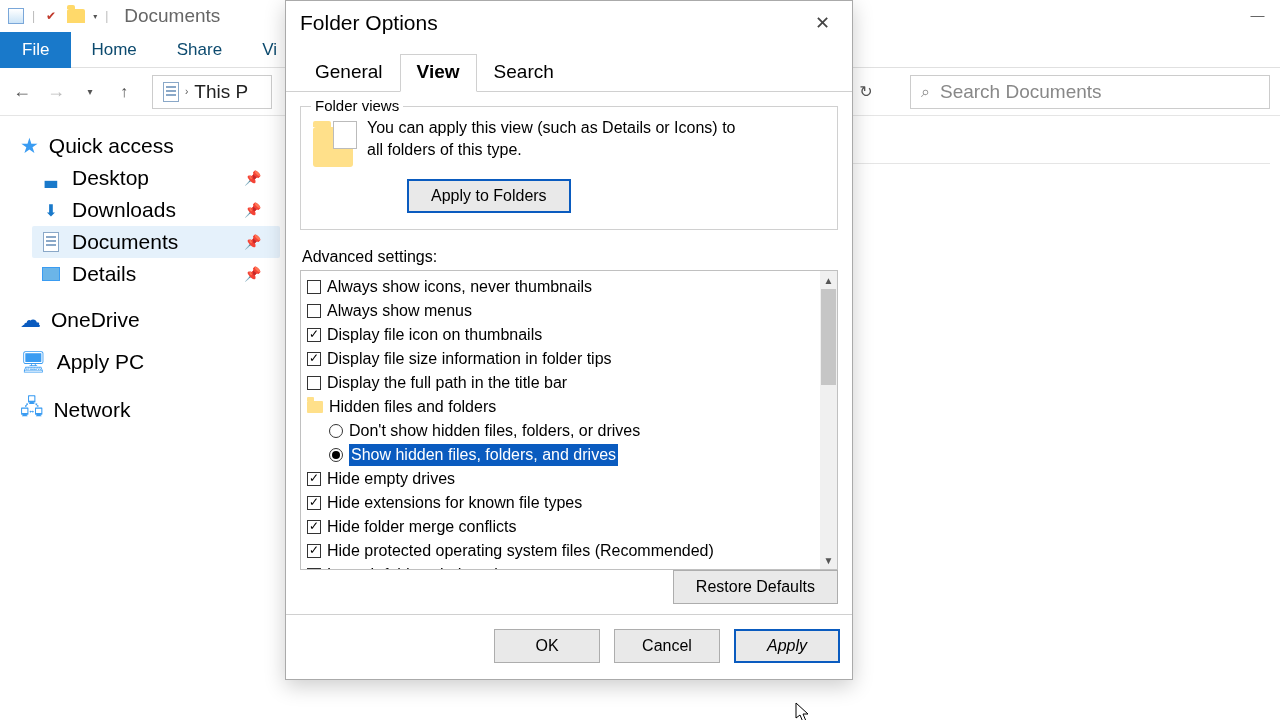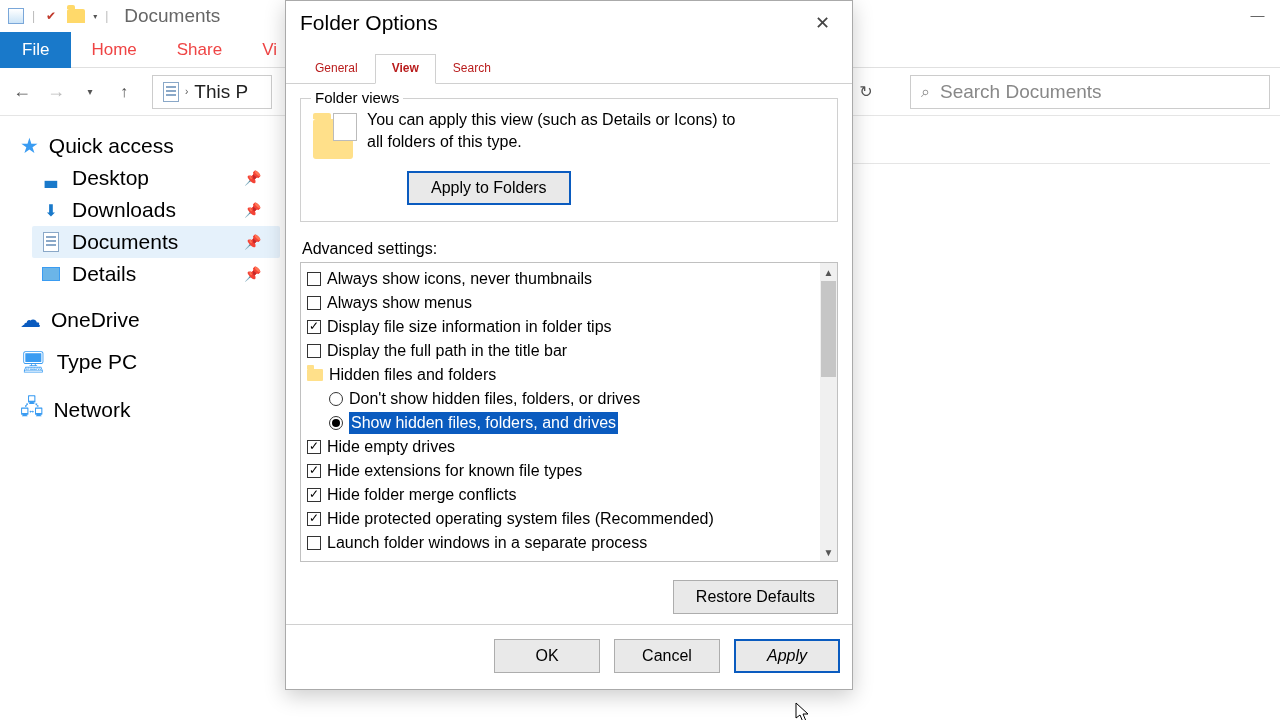--- a/index.html
+++ b/index.html
@@ -12,21 +12,21 @@
 .titlebar .check-icon { width:16px; height:16px; display:inline-flex; align-items:center; justify-content:center; color:#c0392b; }
 .titlebar .folder-small { width:18px; height:14px; background:#ffd96a; border-radius:2px 2px 0 0; position:relative; }
 .titlebar .folder-small::before { content:""; position:absolute; top:-4px; left:0; width:8px; height:4px; background:#ffd96a; border-radius:2px 2px 0 0;}
 .titlebar .dropdown-caret { font-size:8px; color:#555; }
 .titlebar-title { font-size:19px; color:#666; margin-left:8px; }
 .win-controls { position:absolute; right:0; top:0; display:flex; }
 .win-controls div { width:45px; height:30px; display:flex; align-items:center; justify-content:center; font-size:14px; color:#666; }
 
 .ribbon { height: 36px; border-bottom: 1px solid #e0e0e0; display:flex; align-items:center; }
 .ribbon .file-tab { background:#1979ca; color:#fff; padding:8px 22px; font-size:17px; }
-.ribbon .tab { padding:8px 20px; font-size:17px; color:#ef4444; }
+.ribbon .tab { padding:8px 20px; font-size:17px; color:#0c4a6e; }
 
 .navbar { height:48px; display:flex; align-items:center; padding:0 10px; border-bottom:1px solid #e5e5e5; gap:10px; }
 .nav-arrow { width:24px; height:24px; display:flex; align-items:center; justify-content:center; color:#555; font-size:18px; }
 .nav-arrow.disabled { color:#bbb; }
 .up-arrow { font-size:16px; }
 .breadcrumb { flex:0 0 auto; display:flex; align-items:center; border:1px solid #ccc; height:34px; padding:0 10px; font-size:19px; color:#222; gap:6px; margin-left:6px; width:120px; overflow:hidden; }
 .breadcrumb .caret { font-size:10px; color:#555; }
 .spacer-address { width:560px; }
 .refresh-btn { width:28px; height:28px; display:flex; align-items:center; justify-content:center; font-size:16px; color:#555; }
 .searchbox { border:1px solid #ccc; height:34px; display:flex; align-items:center; padding:0 10px; gap:10px; color:#888; font-size:19px; flex:1; margin-left:20px; }
@@ -59,21 +59,21 @@
 .row { display:flex; align-items:center; font-size:19px; color:#222; height:34px; }
 .row .cell { padding:0 14px; }
 .row .cell.mod { width:180px; overflow:hidden; white-space:nowrap; text-align:right; }
 .row .cell.type { width:180px; }
 
 
 .dialog { position:absolute; left:285px; top:0; width:568px; background:#fff; border:1px solid #aaa; box-shadow:0 6px 20px rgba(0,0,0,.2); }
 .dlg-title { height:44px; display:flex; align-items:center; justify-content:space-between; padding:0 14px; font-size:21px; }
 .dlg-close { font-size:18px; color:#444; padding:4px 8px; cursor:pointer; }
 .dlg-tabbar { display:flex; border-bottom:1px solid #d0d0d0; padding:0 12px; margin-top:8px; }
-.dlg-tab { padding:6px 16px 8px; font-size:12px; border:1px solid transparent; position:relative; top:1px; color:#b91c1c; }
+.dlg-tab { padding:6px 16px 8px; font-size:19px; border:1px solid transparent; position:relative; top:1px; color:#000000; }
 .dlg-tab.active { border:1px solid #d0d0d0; border-bottom:1px solid #fff; background:#fff;font-weight:bold; }
 .dlg-body { padding:14px 14px 10px; }
 .groupbox { border:1px solid #d0d0d0; padding:10px 12px 16px; position:relative; }
 .groupbox-legend { position:absolute; top:-10px; left:10px; background:#fff; padding:0 4px; font-size:15px; }
 .gb-inner { display:flex; gap:14px; align-items:flex-start; }
 .folder-thumb { width:40px; height:40px; background:#ffe08a; border-radius:3px; position:relative; margin-top:10px; }
 .folder-thumb::before { content:""; position:absolute; top:-6px; left:0; width:18px; height:6px; background:#ffe08a; border-radius:2px 2px 0 0;}
 .folder-thumb::after { content:""; position:absolute; right:-4px; top:-6px; width:22px; height:26px; background:#fff; border:1px solid #bbb; }
 .gb-text { font-size:16px; line-height:1.35; max-width:370px; }
 .gb-buttons { display:flex; gap:14px; margin-top:12px; margin-left:54px;padding-left:40px; }
@@ -91,21 +91,21 @@
 .adv-item .cb { width:14px; height:14px; border:1px solid #333; display:inline-flex; align-items:center; justify-content:center; font-size:12px; flex-shrink:0; }
 .adv-item .cb.checked::after { content:"✓"; font-size:12px; position:relative; top:-1px; }
 .adv-item.radio .rb { width:14px; height:14px; border:1px solid #333; border-radius:50%; display:inline-flex; align-items:center; justify-content:center; flex-shrink:0; }
 .adv-item.radio .rb.selected::after { content:""; width:8px; height:8px; background:#000; border-radius:50%; }
 .adv-item.group-hdr { margin-left:0; }
 .adv-item.group-hdr .folder-small2 { width:16px; height:12px; background:#ffe08a; border-radius:1px; position:relative; }
 .adv-item.group-hdr .folder-small2::before { content:""; position:absolute; top:-4px; left:0; width:7px; height:4px; background:#ffe08a; border-radius:1px 1px 0 0;}
 .adv-item.radio { padding-left:26px; }
 .adv-item .hl { background:#0a5bbf; color:#fff; padding:0 2px; }
 
-.restore-row { display:flex; justify-content:flex-end; margin-top:18px; }
+.restore-row { display:flex; justify-content:flex-end; }
 .dlg-footer { border-top:1px solid #d0d0d0; padding:14px 12px 16px; display:flex; justify-content:flex-end; gap:14px; }
 
 
 .cursor { position:absolute; left:795px; top:702px; width:16px; height:22px; pointer-events:none; }
 .cursor svg { width:16px; height:22px; }
 </style>
 </head>
 <body>
 
 <div class="titlebar">
@@ -179,21 +179,21 @@
       </div>
     </div>
     <div style="height:14px"></div>
     <div class="side-heading">
       <span class="icon onedrive-icon">☁</span>
       <span>OneDrive</span>
     </div>
     <div style="height:10px"></div>
     <div class="side-heading">
       <span class="icon thispc-icon">🖥</span>
-      <span>Type PC</span>
+      <span>Apply PC</span>
     </div>
     <div style="height:10px"></div>
     <div class="side-heading">
       <span class="icon network-icon">🖧</span>
       <span>Network</span>
     </div>
   </div>
 
   <div class="content">
     <div class="col-headers">
@@ -242,20 +242,24 @@
         <div class="adv-item">
             <span class="cb"></span>
             <span>Always show icons, never thumbnails</span>
           </div>
         <div class="adv-item">
             <span class="cb"></span>
             <span>Always show menus</span>
           </div>
         <div class="adv-item">
             <span class="cb checked"></span>
+            <span>Display file icon on thumbnails</span>
+          </div>
+        <div class="adv-item">
+            <span class="cb checked"></span>
             <span>Display file size information in folder tips</span>
           </div>
         <div class="adv-item">
             <span class="cb"></span>
             <span>Display the full path in the title bar</span>
           </div>
         <div class="adv-item group-hdr">
             <span class="folder-small2"></span>
             <span>Hidden files and folders</span>
           </div>

